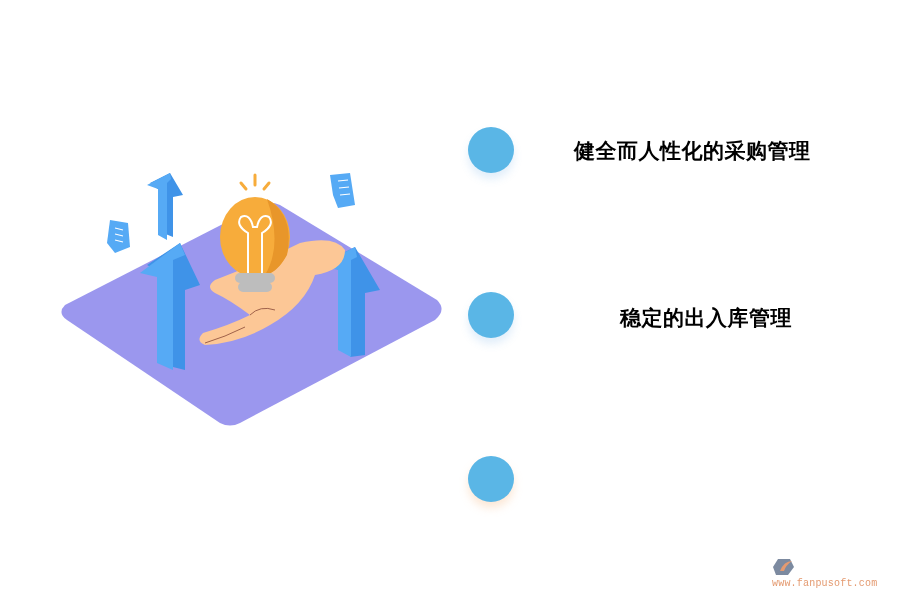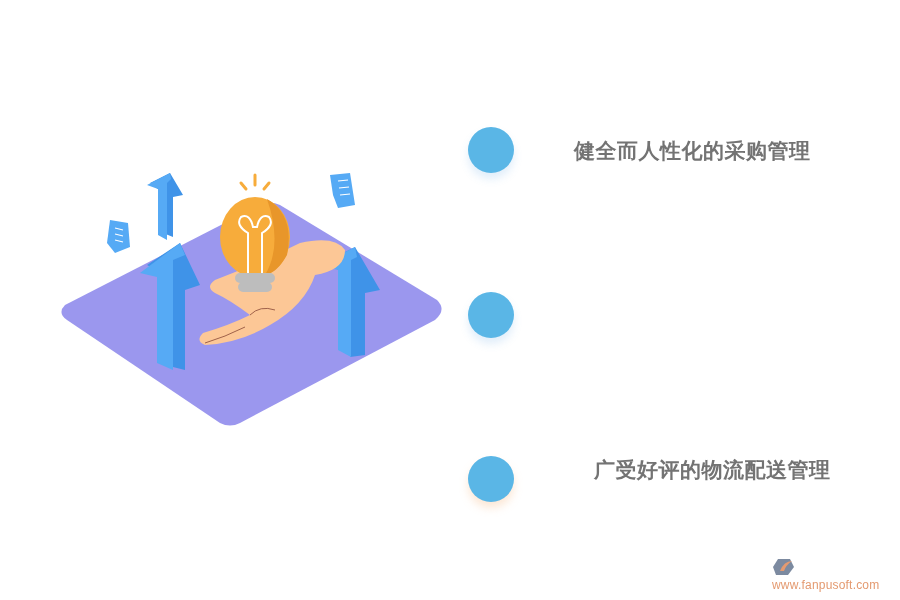--- a/index.html
+++ b/index.html
@@ -1,24 +1,24 @@
 <!DOCTYPE html>
 <html><head>
   <meta charset="utf-8">
   <style>
     html, body { margin: 0; padding: 0; }
     body { width: 900px; height: 600px; background: #ffffff; position: relative; overflow: hidden; font-family: "DejaVu Sans", sans-serif; }
     .illus { position: absolute; left: 55px; top: 165px; width: 400px; height: 270px; }
     .feature { position: absolute; left: 468px; width: 420px; height: 48px; }
     .dot { position: absolute; left: 0; top: 0; width: 46px; height: 46px; border-radius: 50%; background: #5ab6e6; box-shadow: 0 6px 8px rgba(90,160,230,0.18); }
     .feature.f3 .dot { box-shadow: 0 6px 8px rgba(245,190,140,0.35); }
-    .label { position: absolute; top: 10px; font-size: 21px; font-weight: bold; color: #737373; white-space: nowrap; letter-spacing: 0.5px; }
+    .label { position: absolute; top: 10px; font-size: 21px; font-weight: bold; color: #000000; white-space: nowrap; letter-spacing: 0.5px; }
     .logo { position: absolute; left: 768px; top: 553px; width: 130px; height: 40px; }
     .logo .brand { position: absolute; left: 30px; top: 0; font-size: 21px; color: #7c8aa0; letter-spacing: 1px; }
-    .logo .url { position: absolute; left: 4px; top: 25px; font-size: 12px; color: #e49a70; font-family: Liberation Sans, sans-serif; letter-spacing: 0.2px; }
+    .logo .url { position: absolute; left: 4px; top: 25px; font-size: 10px; color: #e49a70; font-family: Liberation Mono, monospace; letter-spacing: 0.2px; }
     .logo .mark { position: absolute; left: 4px; top: 4px; width: 24px; height: 20px; }
   </style>
 </head>
 <body>
 
 <div class="illus">
   <svg width="400" height="270" viewBox="0 0 400 270">
 
     <path d="M10 140 L205 40 Q215 35 225 40 L382 135 Q392 145 380 155 L185 258 Q175 263 165 258 L12 155 Q2 148 10 140 Z" fill="#9b97ee"></path>
 
@@ -69,25 +69,25 @@
   </svg>
 </div>
 
 <div class="feature f1" style="top:127px;">
   <div class="dot"></div>
   <div class="label" style="left:106px;">健全而人性化的采购管理</div>
 </div>
 
 <div class="feature f2" style="top:292px;">
   <div class="dot"></div>
+  <div class="label" style="left:152px; top:12px;">稳定的出入库管理</div>
 </div>
 
 <div class="feature f3" style="top:456px;">
   <div class="dot"></div>
-  <div class="label" style="left:126px; top:0px;">广受好评的物流配送管理</div>
 </div>
 
 <div class="logo">
   <svg class="mark" viewBox="0 0 24 20">
     <polygon points="6,2 18,2 22,10 16,18 4,18 1,10" fill="#7c8aa0"></polygon>
     <path d="M8 14 Q12 4 20 4 Q14 8 12 14 Z" fill="#e49a70"></path>
   </svg>
   <div class="url">www.fanpusoft.com</div>
 </div>
 

